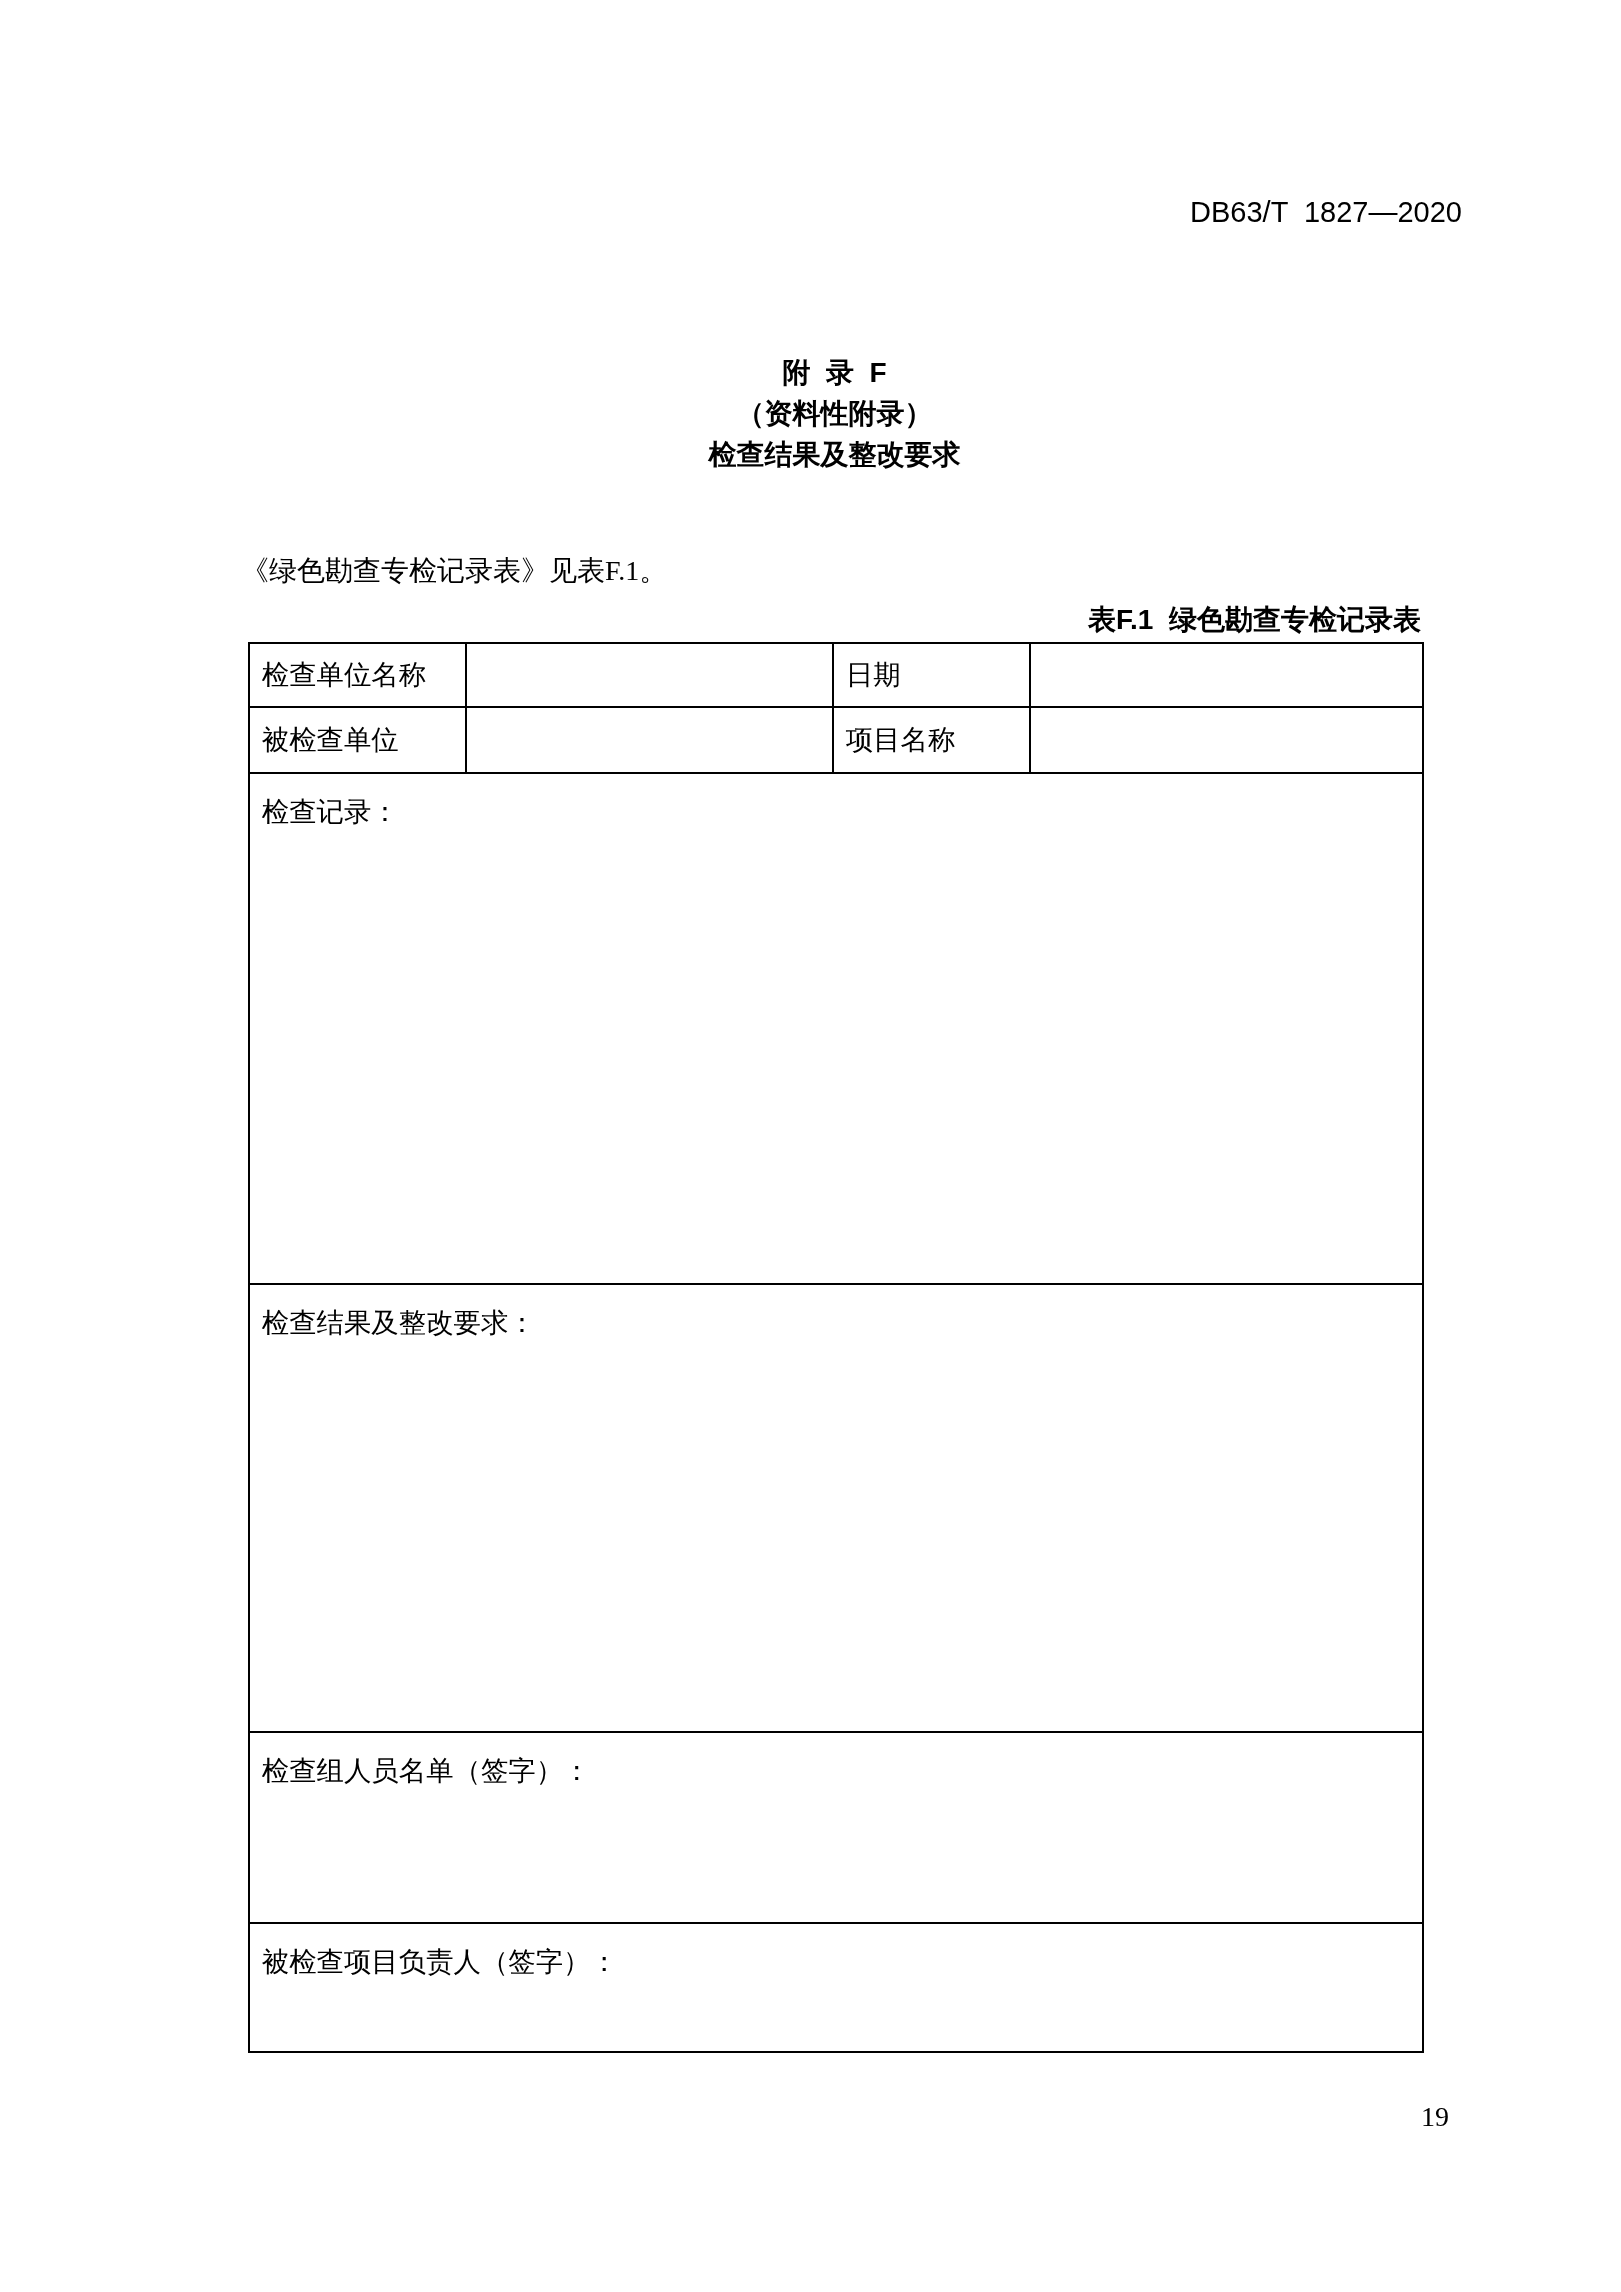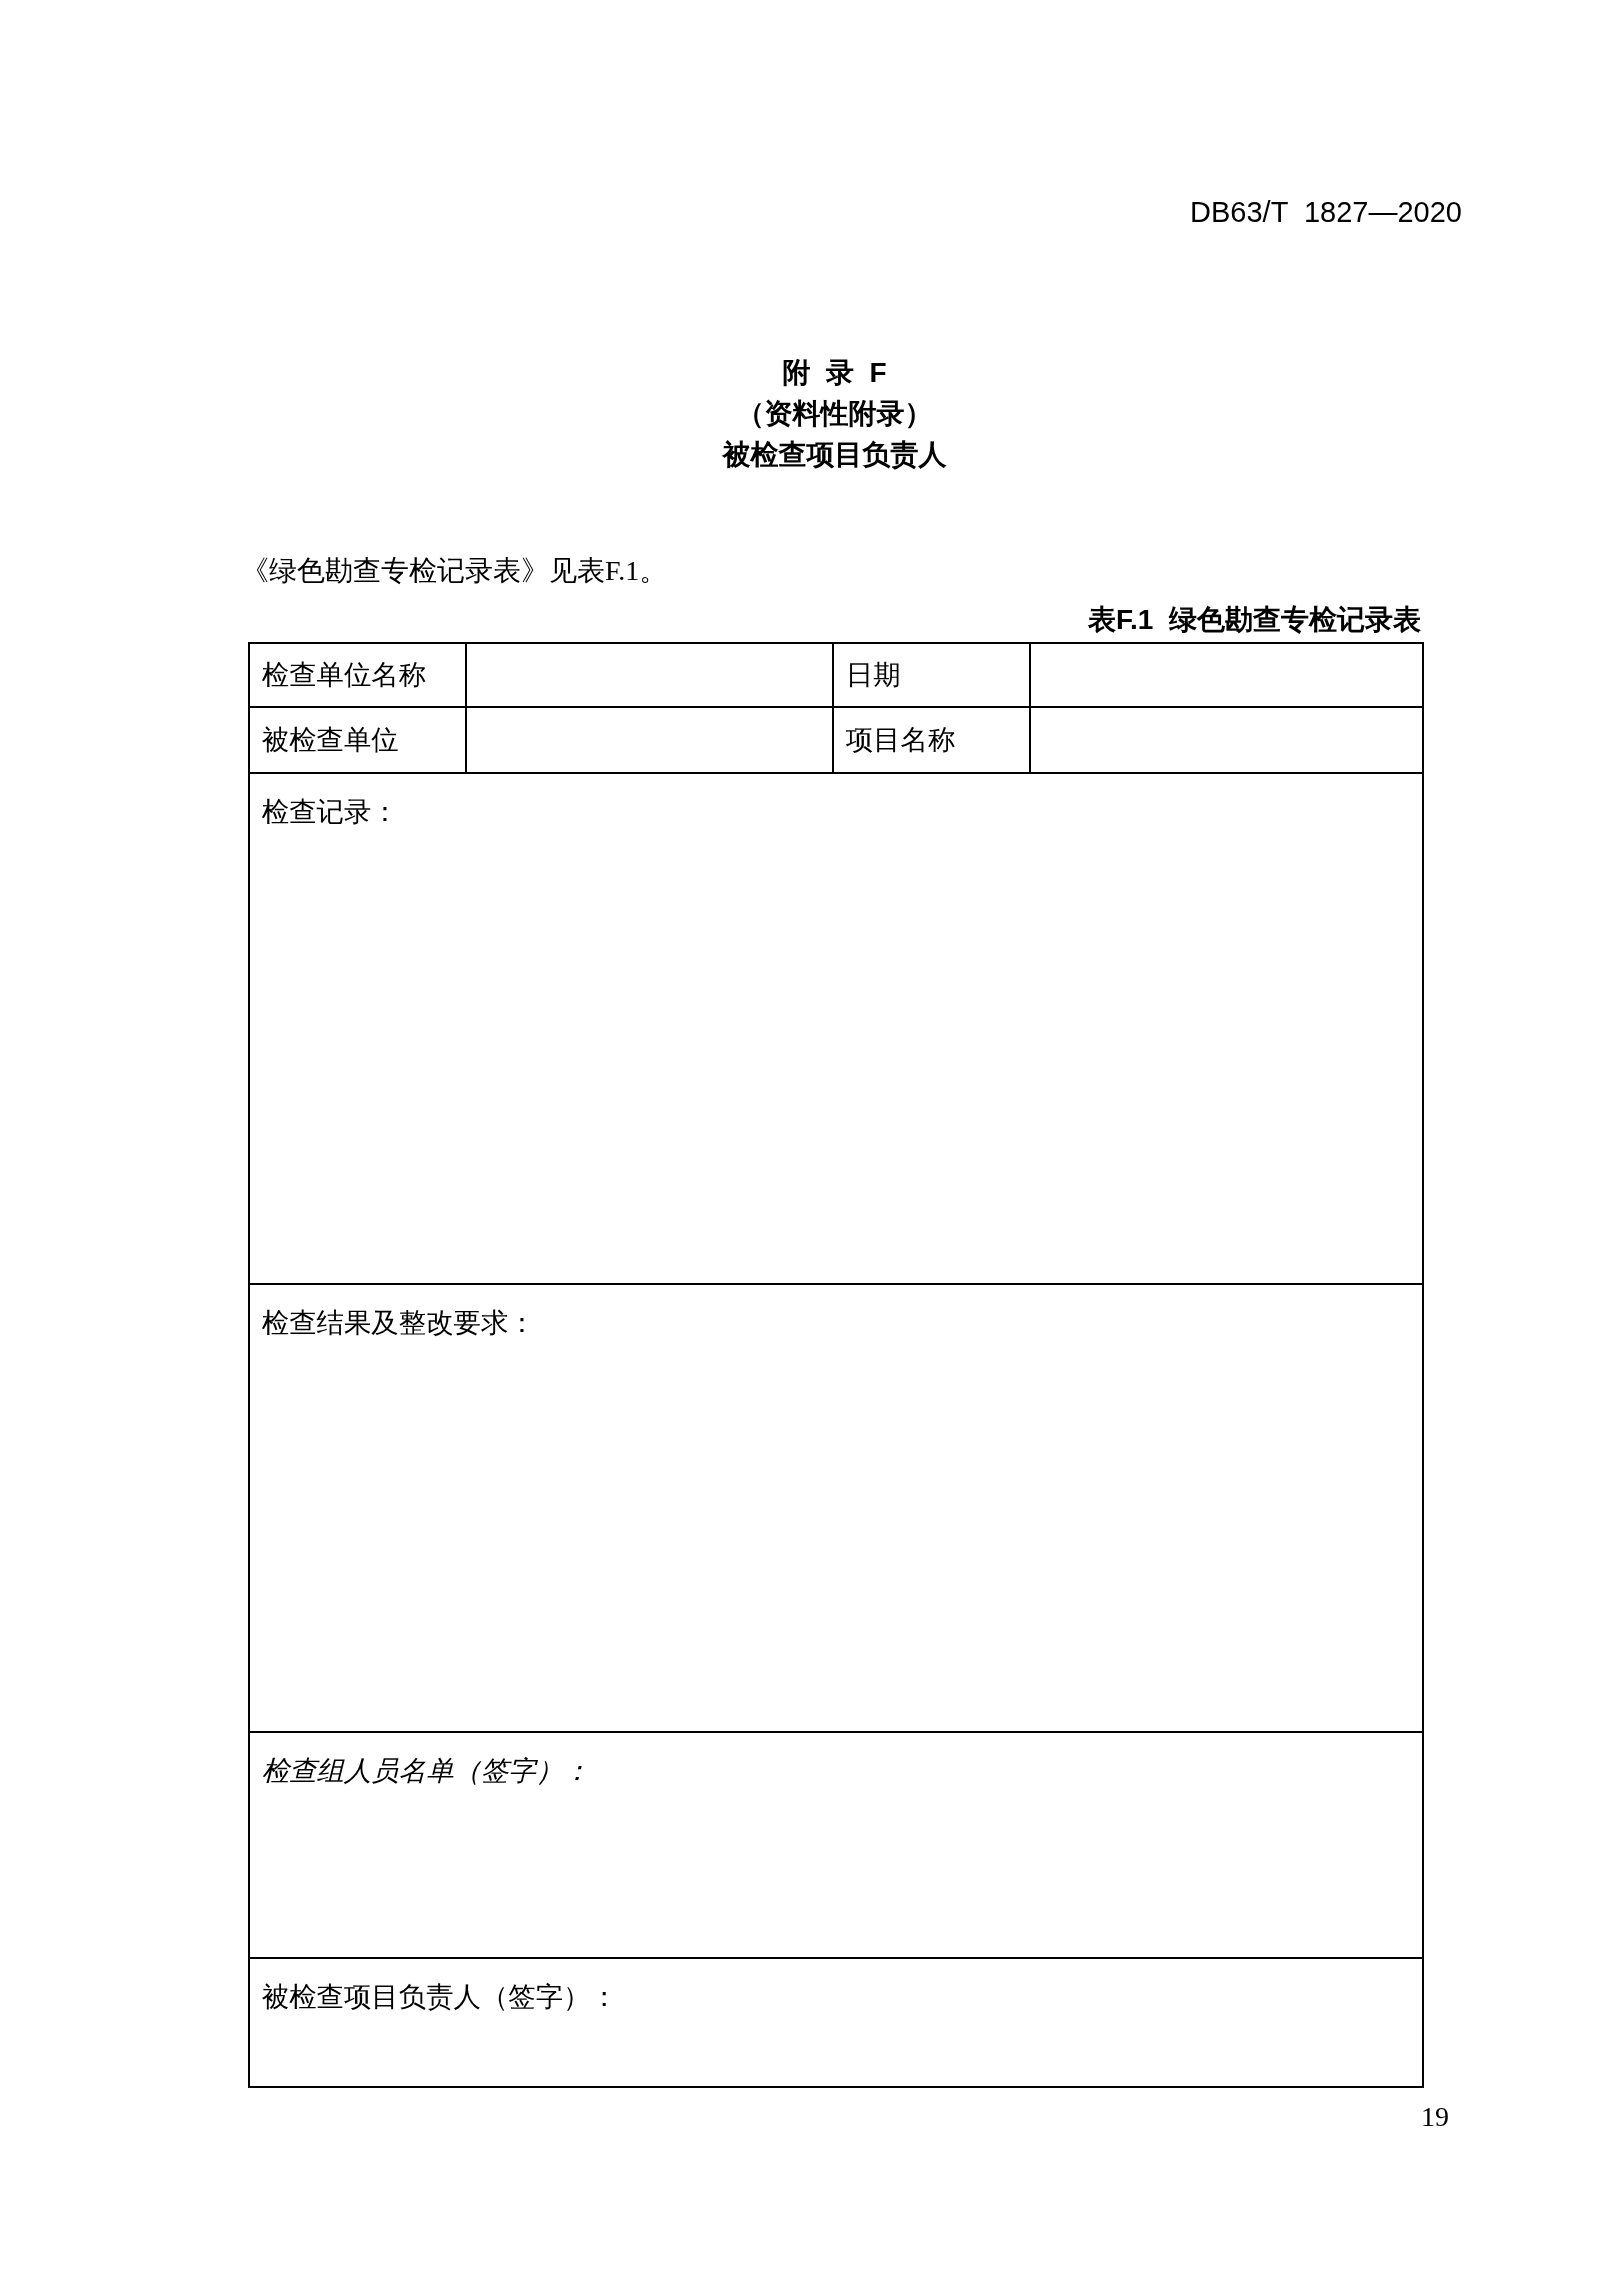--- a/index.html
+++ b/index.html
@@ -84,21 +84,21 @@
 </head>
 <body>
 
 <div class="page">
 
   <div class="std-code">DB63/T  1827—2020</div>
 
   <div class="heading-block">
     <div>附  录  F</div>
     <div>（资料性附录）</div>
-    <div>被检查项目负责人</div>
+    <div>检查结果及整改要求</div>
   </div>
 
   <div class="intro-para">《绿色勘查专检记录表》见表F.1。</div>
 
   <div class="table-caption">表F.1  绿色勘查专检记录表</div>
 
   <table class="record-form">
     <colgroup>
       <col style="width:217px">
       <col style="width:367px">
@@ -117,21 +117,21 @@
         <td></td>
         <td>项目名称</td>
         <td></td>
       </tr>
       <tr style="height:511px;">
         <td class="section-cell" colspan="4">检查记录：</td>
       </tr>
       <tr style="height:448px;">
         <td class="section-cell" colspan="4">检查结果及整改要求：</td>
       </tr>
-      <tr style="height:226px;font-style:italic;">
+      <tr style="height:191px;">
         <td class="section-cell" colspan="4">检查组人员名单（签字）：</td>
       </tr>
       <tr style="height:129px;">
         <td class="section-cell" colspan="4">被检查项目负责人（签字）：</td>
       </tr>
     </tbody>
   </table>
 
   <div class="page-number">19</div>
 

